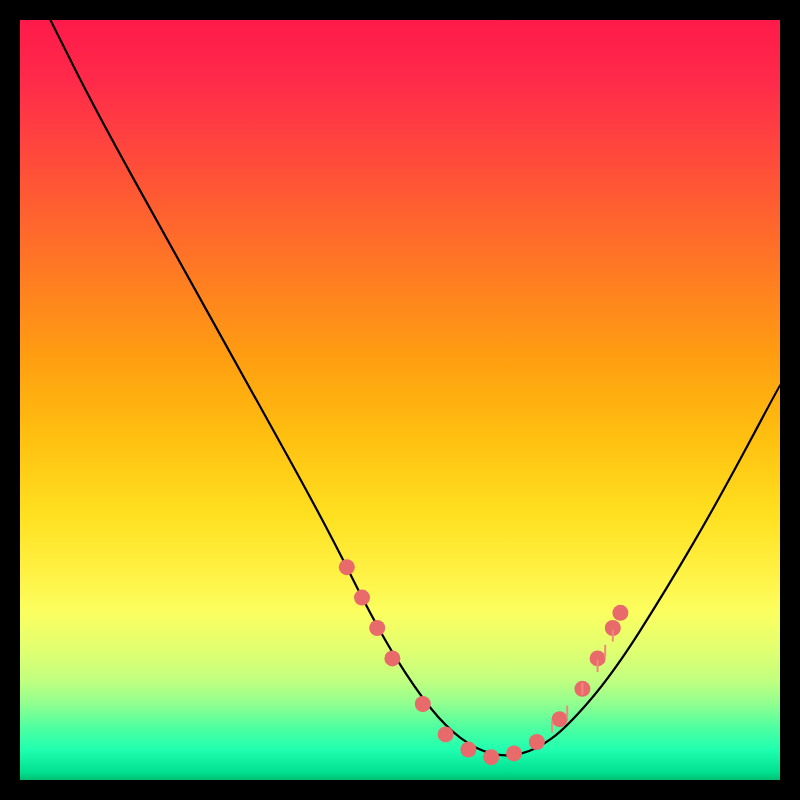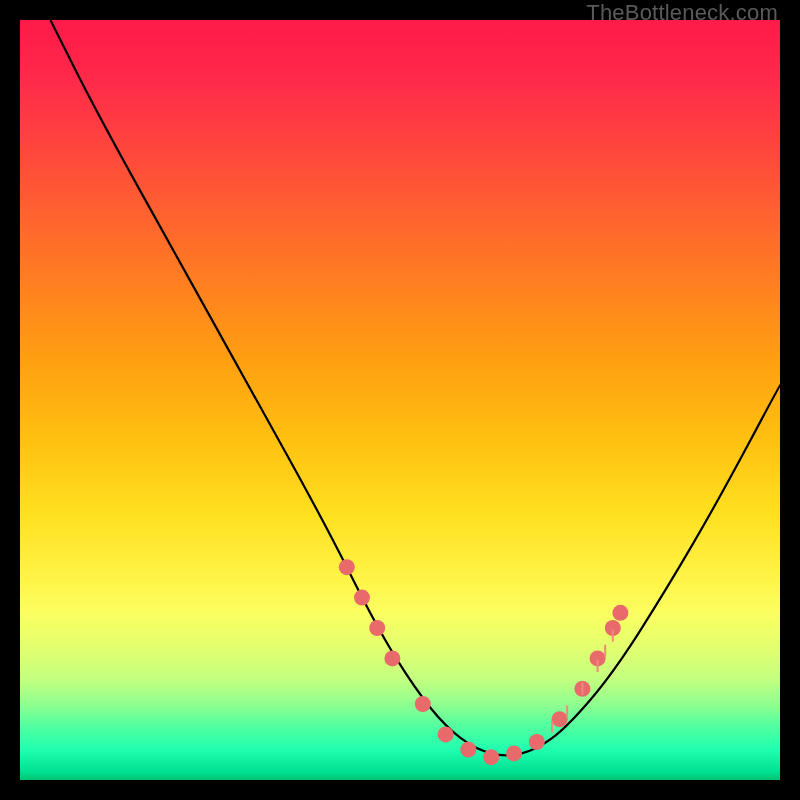--- a/index.html
+++ b/index.html
@@ -52,21 +52,20 @@
     width: 760px;
     height: 760px;
     overflow: visible;
   }
 </style>
 </head>
 <body>
 
 <div class="chart-container">
   <div class="plot-area"></div>
-  <div class="watermark">TheBottleneck.com</div>
   <svg class="curve" viewBox="0 0 760 760">
     <g>
       <path id="curve-path" d="M 30.400000000000002 0 Q 30.400000000000002 0 53.2 45.60000000000002 Q 76 91.20000000000005 114 159.60000000000002 Q 152 228 190 296.4 Q 228 364.8 266 433.2 Q 304 501.59999999999997 330.6 554.8 Q 357.2 608 376.2 638.4 Q 395.2 668.8 410.4 687.8 Q 425.6 706.8 440.8 718.2 Q 456 729.6 471.20000000000005 733.4000000000001 Q 486.40000000000003 737.2 501.6 733.4000000000001 Q 516.8000000000001 729.6 532 718.2 Q 547.1999999999999 706.8 570 680.2 Q 592.8000000000001 653.6 619.4000000000001 611.8 Q 646 570 672.6 524.4 Q 699.2 478.8 729.6 421.8 T 760 364.8 " stroke="#000" stroke-width="2.2" fill="none"></path>
     </g>
     <g id="markers-group">
         <circle cx="326.8" cy="547.2" r="8" fill="#e86a6a"></circle>
         <circle cx="342" cy="577.6" r="8" fill="#e86a6a"></circle>
         <circle cx="357.2" cy="608" r="8" fill="#e86a6a"></circle>
         <circle cx="372.4" cy="638.4" r="8" fill="#e86a6a"></circle>
         <circle cx="402.8" cy="684" r="8" fill="#e86a6a"></circle>

